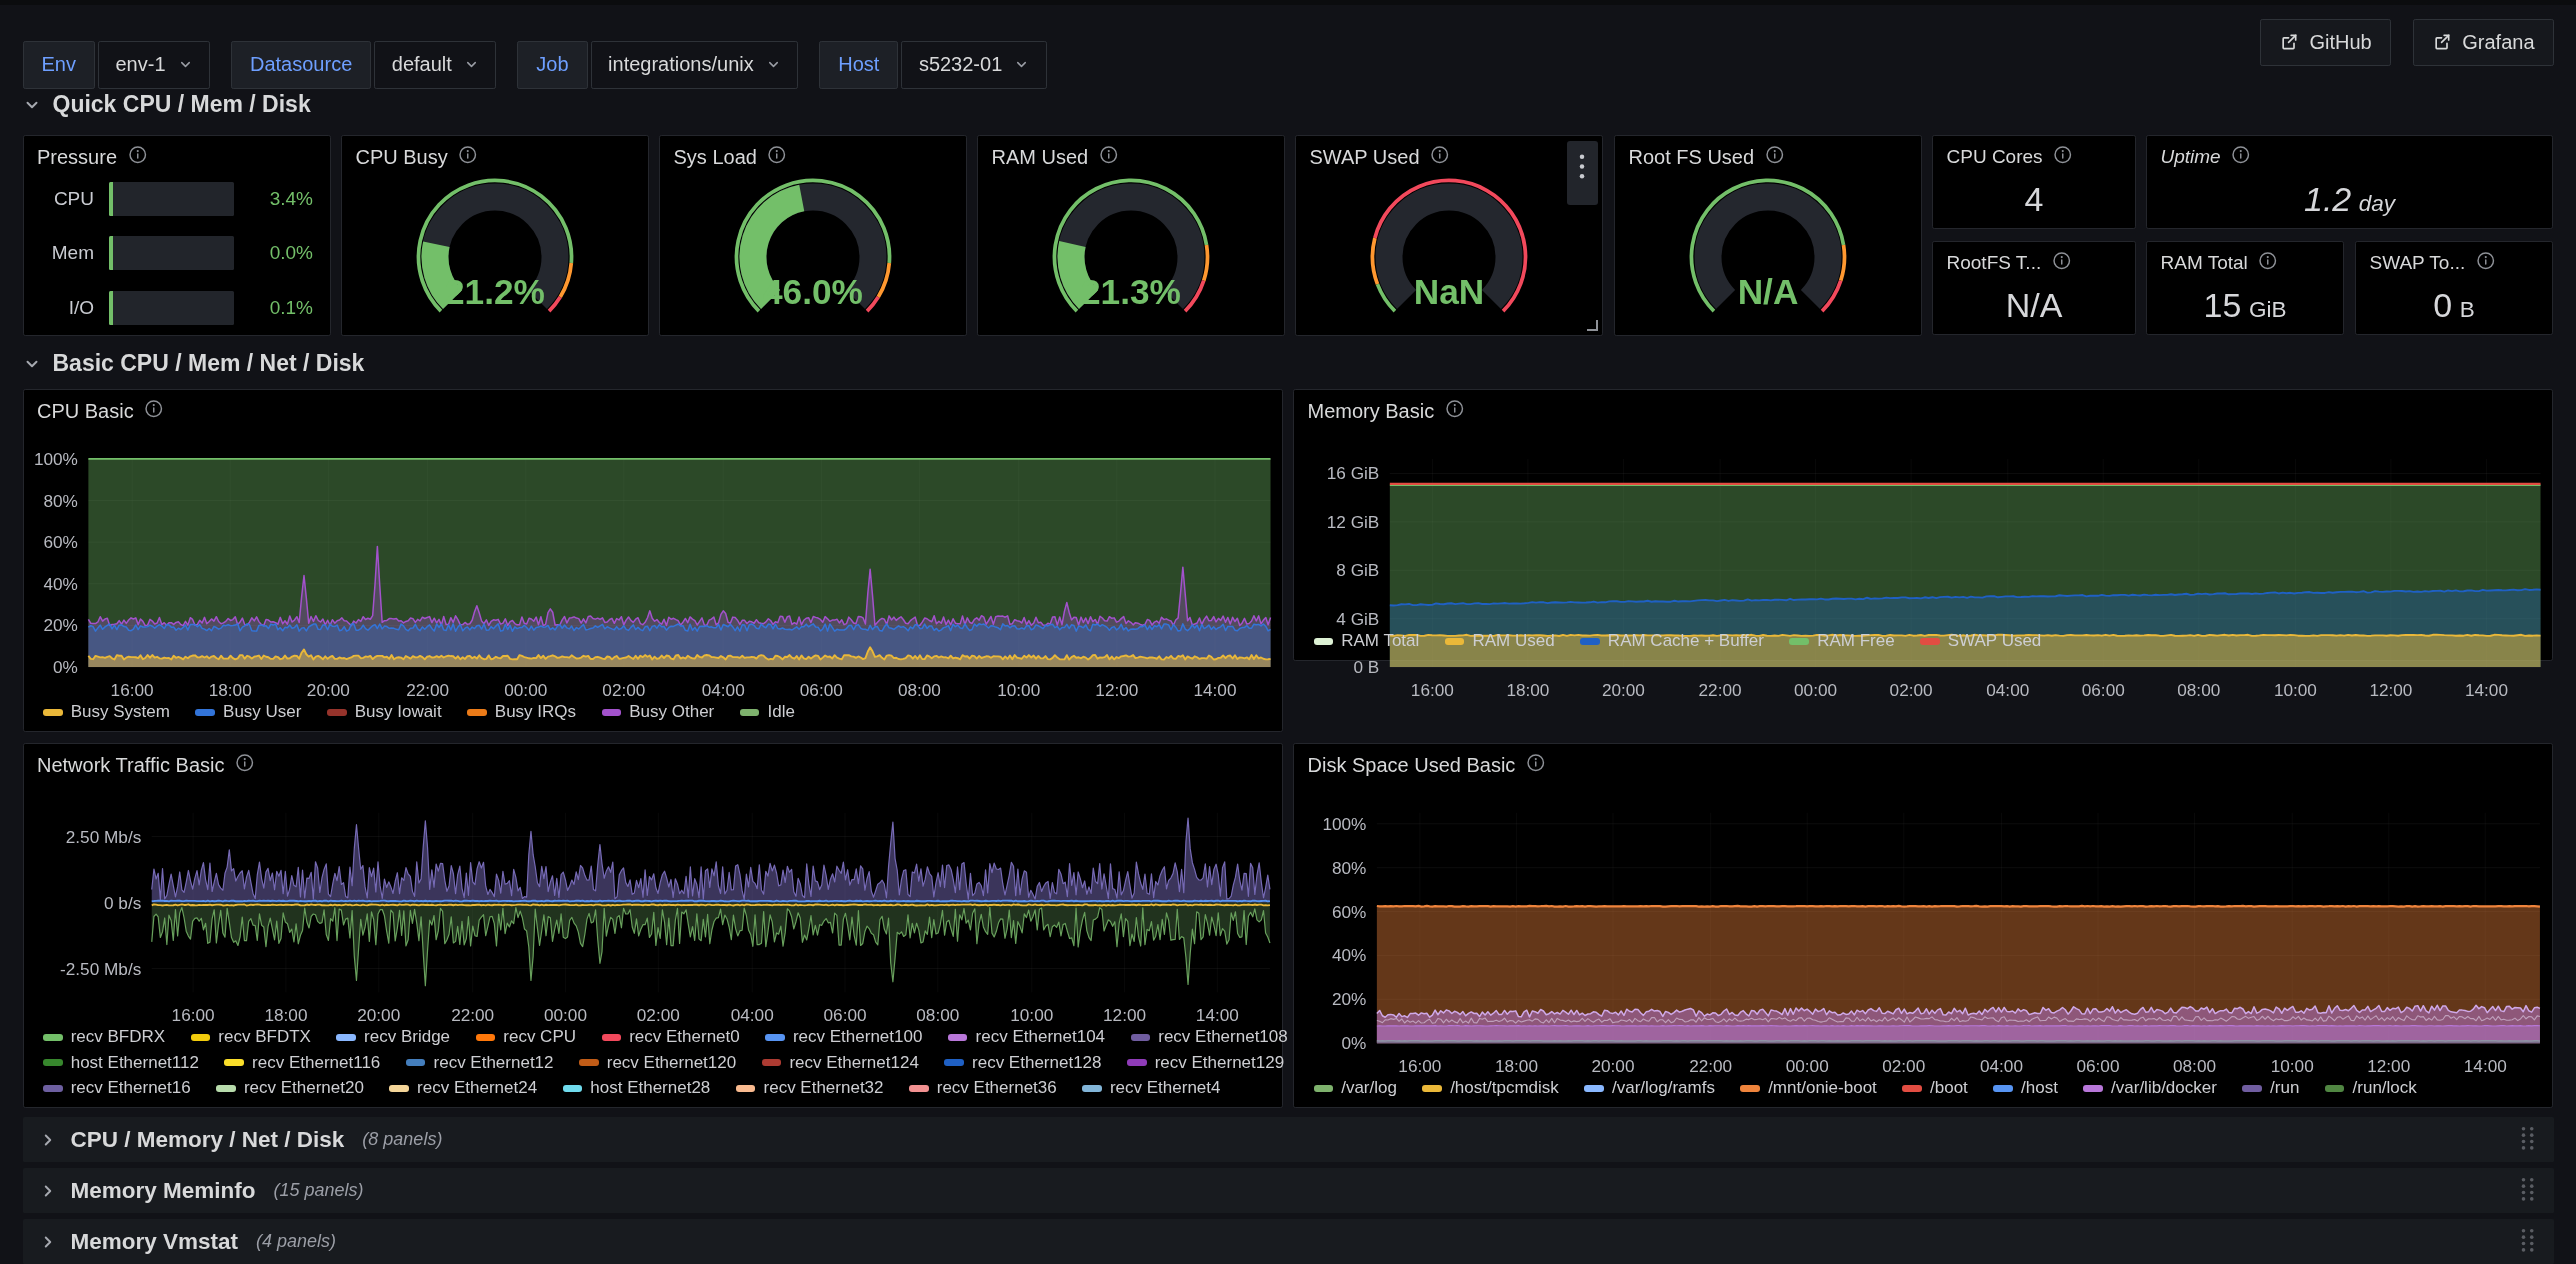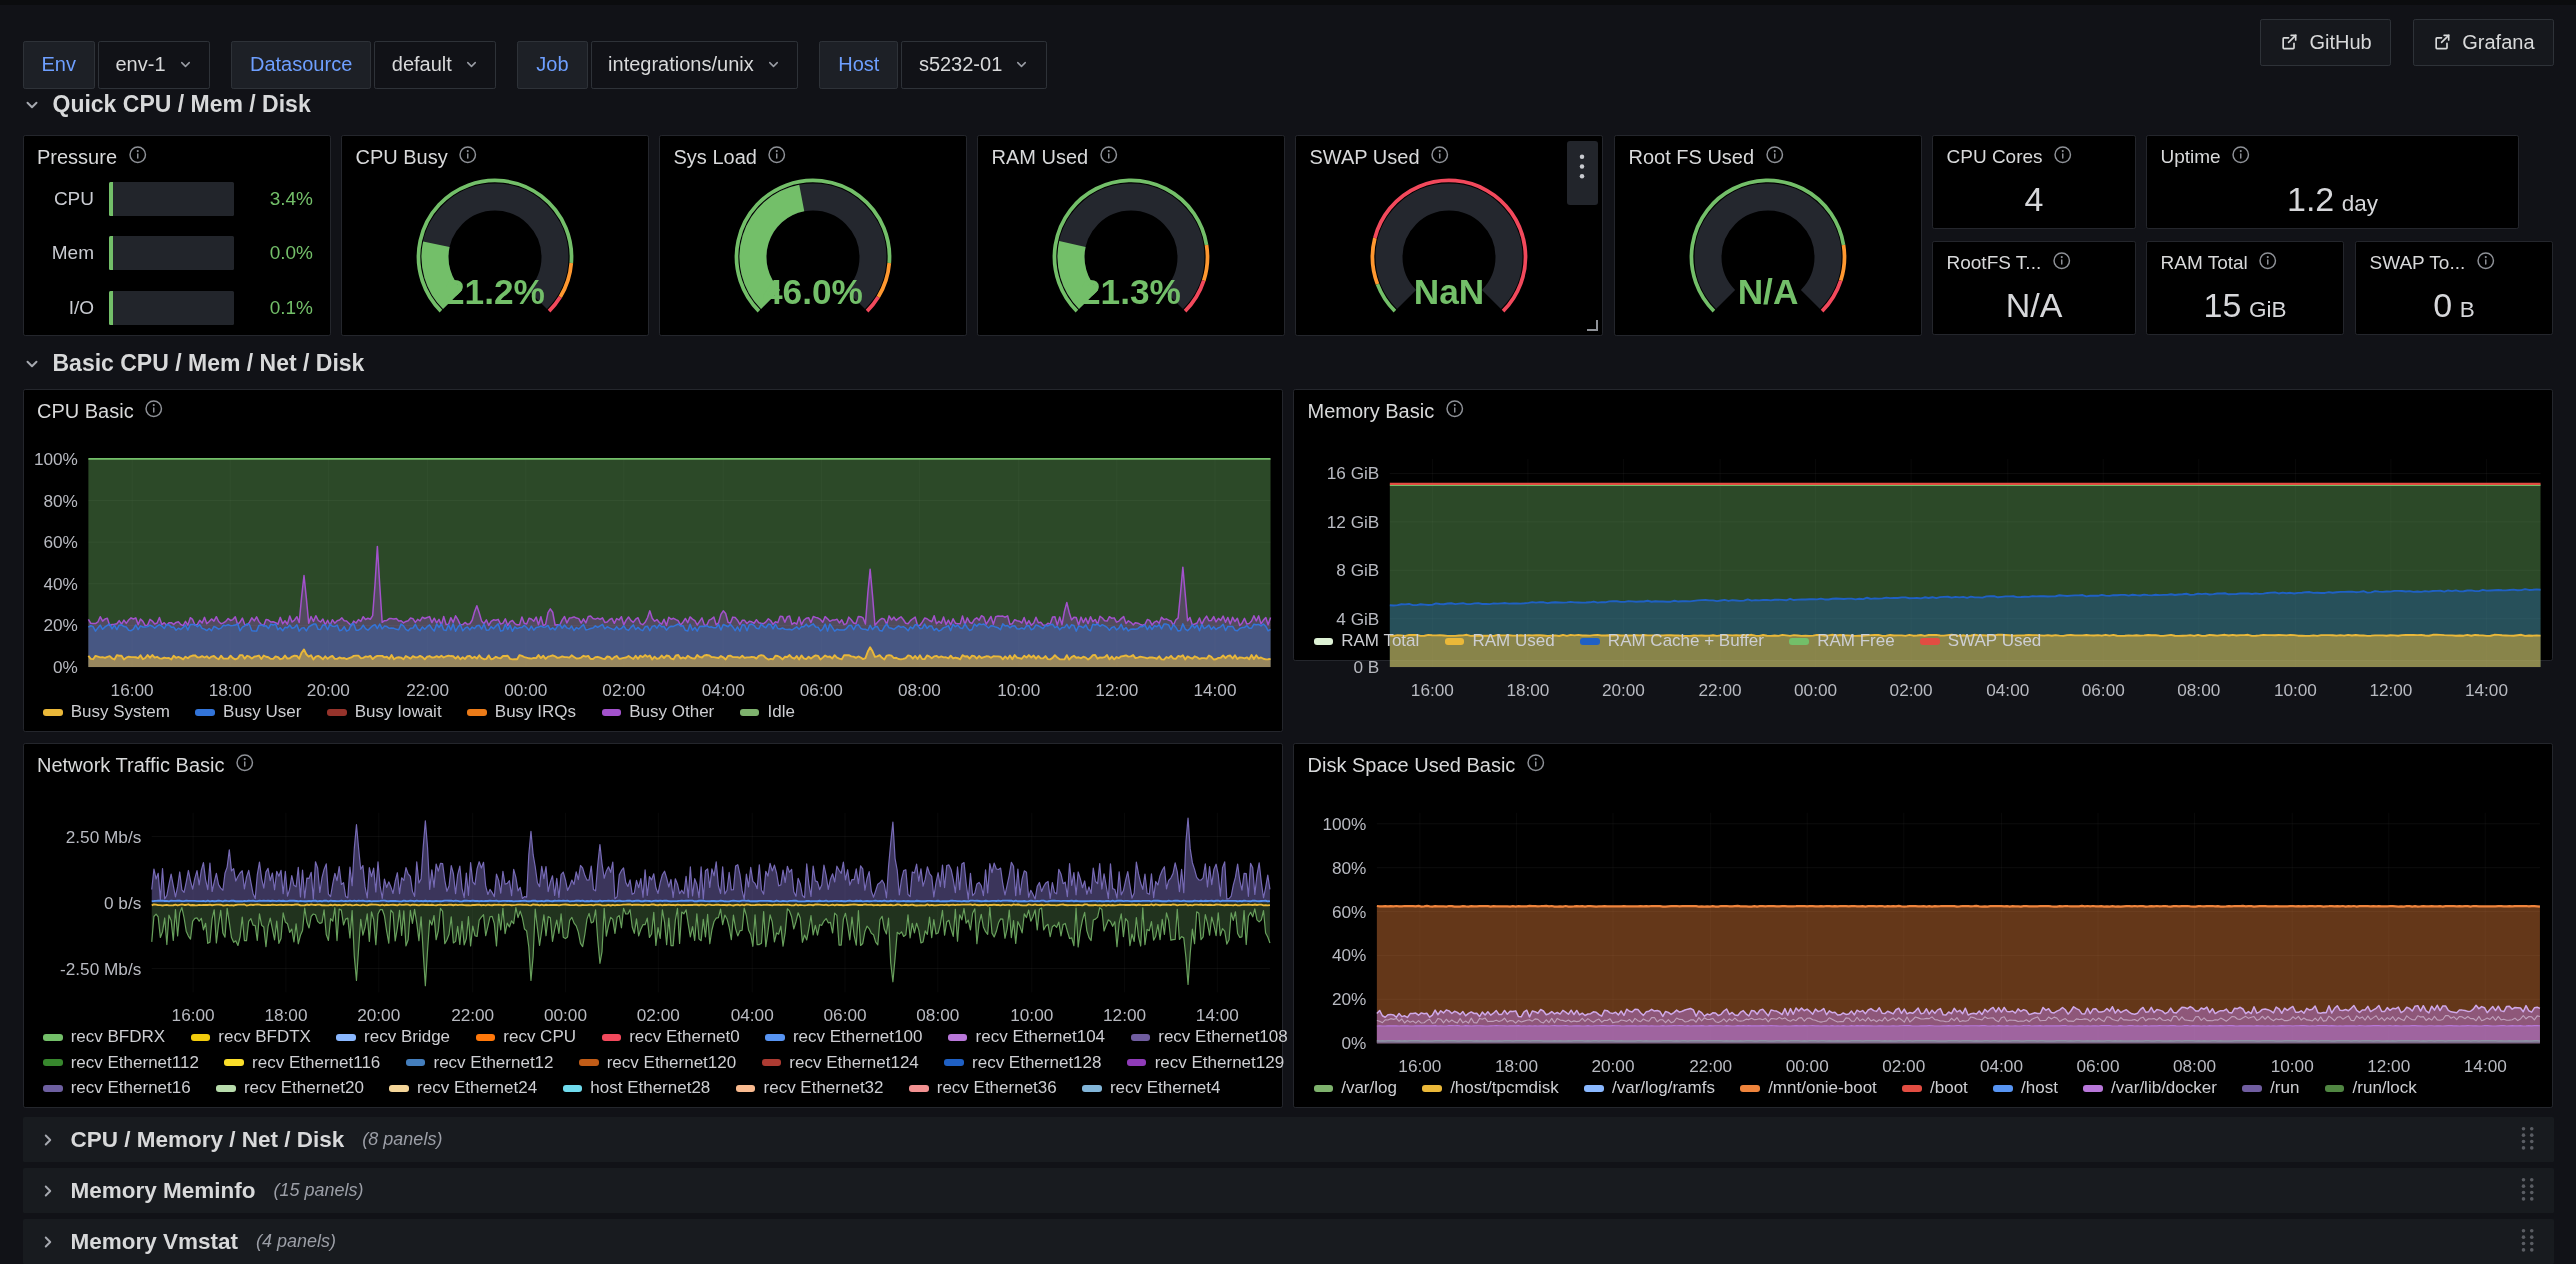--- a/index.html
+++ b/index.html
@@ -268,21 +268,21 @@
             <rect x="11.1" y="10.3" width="1.8" height="6.6" rx="0.9" fill="#8e9197"></rect>
             <circle cx="12" cy="7.5" r="1.3" fill="#8e9197"></circle>
           </svg></span>
       </div>
    <div class="stat-val">
         <div class="stat-inner">
           <span class="v">4</span>
         </div>
       </div>
     </div>
-    <div class="panel" style="left: 2146px; top: 135px; width: 373px; height: 94px;">
+    <div class="panel" style="left: 2146px; top: 135px; width: 407px; height: 94px; font-style: italic;">
       <div class="ptitle" style="font-size:19px;">
         <span class="t">Uptime</span>
         <span><svg width="19.5" height="19.5" viewBox="0 0 24 24">
             <circle cx="12" cy="12" r="9.5" fill="none" stroke="#8e9197" stroke-width="1.8"></circle>
             <rect x="11.1" y="10.3" width="1.8" height="6.6" rx="0.9" fill="#8e9197"></rect>
             <circle cx="12" cy="7.5" r="1.3" fill="#8e9197"></circle>
           </svg></span>
       </div>
    <div class="stat-val">
         <div class="stat-inner">
@@ -586,21 +586,21 @@
           <span>recv Ethernet104</span>
         </div>
         <div class="legend-item">
           <span class="swatch" style="background:#705DA0"></span>
           <span>recv Ethernet108</span>
         </div>
       </div>
       <div class="legend-row">
         <div class="legend-item">
           <span class="swatch" style="background:#37872D"></span>
-          <span>recv Ethernet112</span>
+          <span>host Ethernet112</span>
         </div>
         <div class="legend-item">
           <span class="swatch" style="background:#FADE2A"></span>
           <span>recv Ethernet116</span>
         </div>
         <div class="legend-item">
           <span class="swatch" style="background:#447EBC"></span>
           <span>recv Ethernet12</span>
         </div>
         <div class="legend-item">

